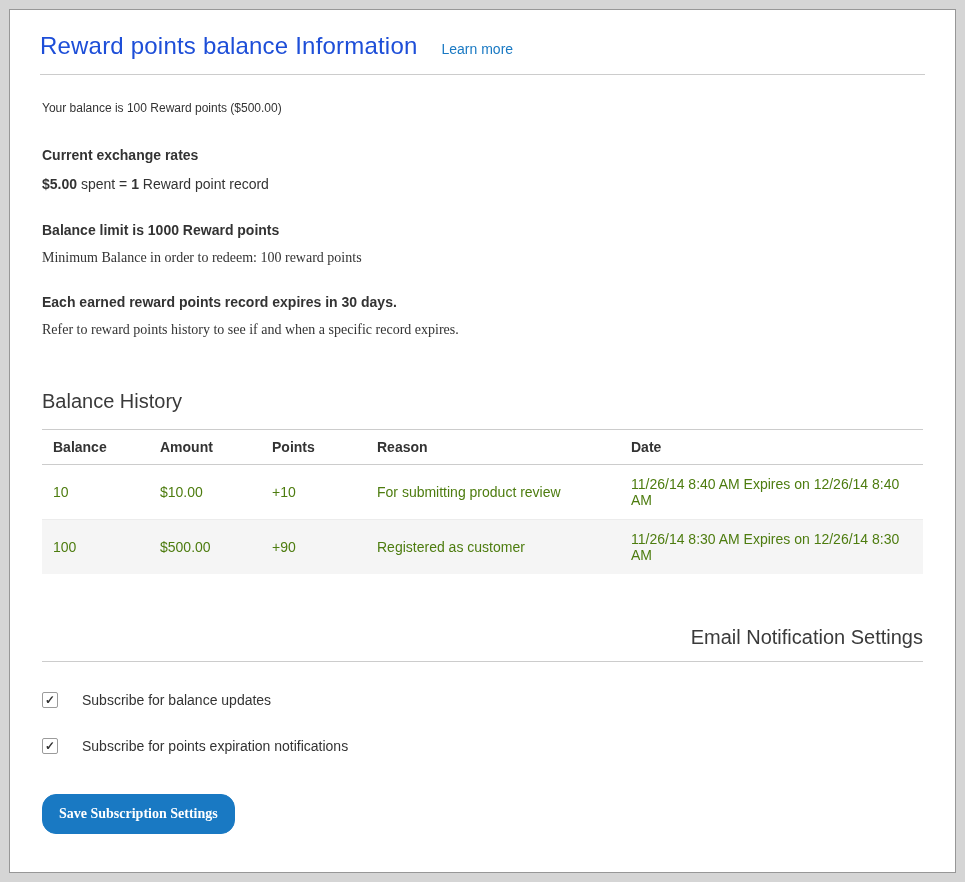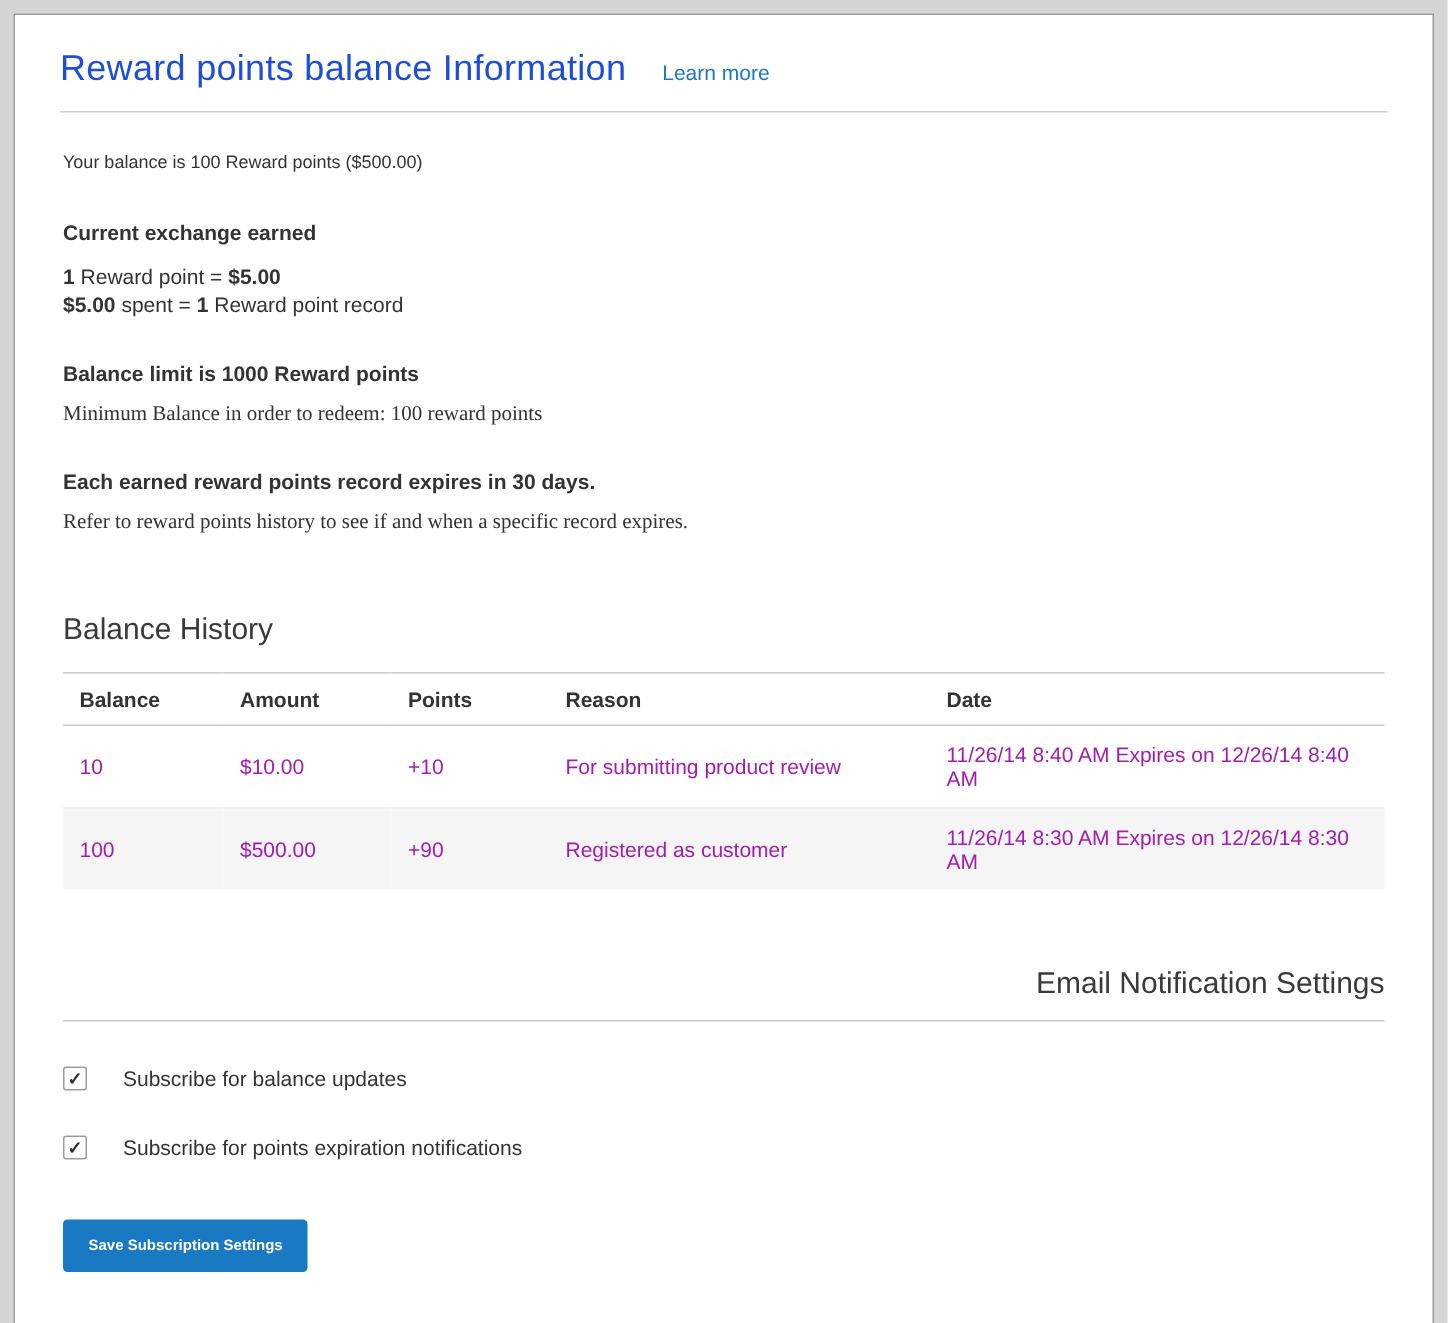--- a/index.html
+++ b/index.html
@@ -76,21 +76,21 @@
   table.history th {
     text-align: left;
     font-weight: 700;
     padding: 9px 10px 9px 11px;
     border-top: 1px solid #ccc;
     border-bottom: 1px solid #ccc;
     color: #333;
   }
   table.history td {
     padding: 11px 10px 11px 11px;
-    color: #a21caf;
+    color: #4d7c0f;
   }
   table.history tbody tr.odd  { background: #fff; border-bottom: 1px solid #ececec; }
   table.history tbody tr.even { background: #f5f5f5; }
   th.col-balance { width: 107px; }
   th.col-amount  { width: 112px; }
   th.col-points  { width: 105px; }
   th.col-reason  { width: 254px; }
   
   .checkbox-row {
     margin-top: 30px;
@@ -119,51 +119,46 @@
     font-size: 12px;
     font-weight: 700;
     color: #333;
     line-height: 1;
   }
   .save-button {
     margin: 40px 0 36px 0;
     display: inline-block;
     background: #1979c3;
     border: 1px solid #1979c3;
-    border-radius: 3px;
+    border-radius: 14px;
     color: #fff;
-    font-family: Liberation Sans, sans-serif;
-    font-size: 10px;
+    font-family: Liberation Serif, serif;
+    font-size: 14px;
     font-weight: 600;
     padding: 11px 16px;
     cursor: pointer;
   }
 </style>
 </head>
 <body>
 
 <div class="card">
 
   <div class="page-title-wrapper">
     <h1 class="page-title">Reward points balance Information</h1>
     <a class="learn-more" href="#">Learn more</a>
   </div>
 
   <div class="content">
 
     <p class="balance-summary">Your balance is 100 Reward points ($500.00)</p>
 
-    <p class="sub-heading">Current exchange earned</p>
+    <p class="sub-heading">Current exchange rates</p>
 
     <div class="rate-lines">
-      <div>
-        <b>1</b>
-        <span>Reward point =</span>
-        <b>$5.00</b>
-      </div>
       <div>
         <b>$5.00</b>
         <span>spent =</span>
         <b>1</b>
         <span>Reward point record</span>
       </div>
     </div>
 
     <p class="sub-heading spaced">Balance limit is 1000 Reward points</p>
     <p class="body-text">Minimum Balance in order to redeem: 100 reward points</p>

